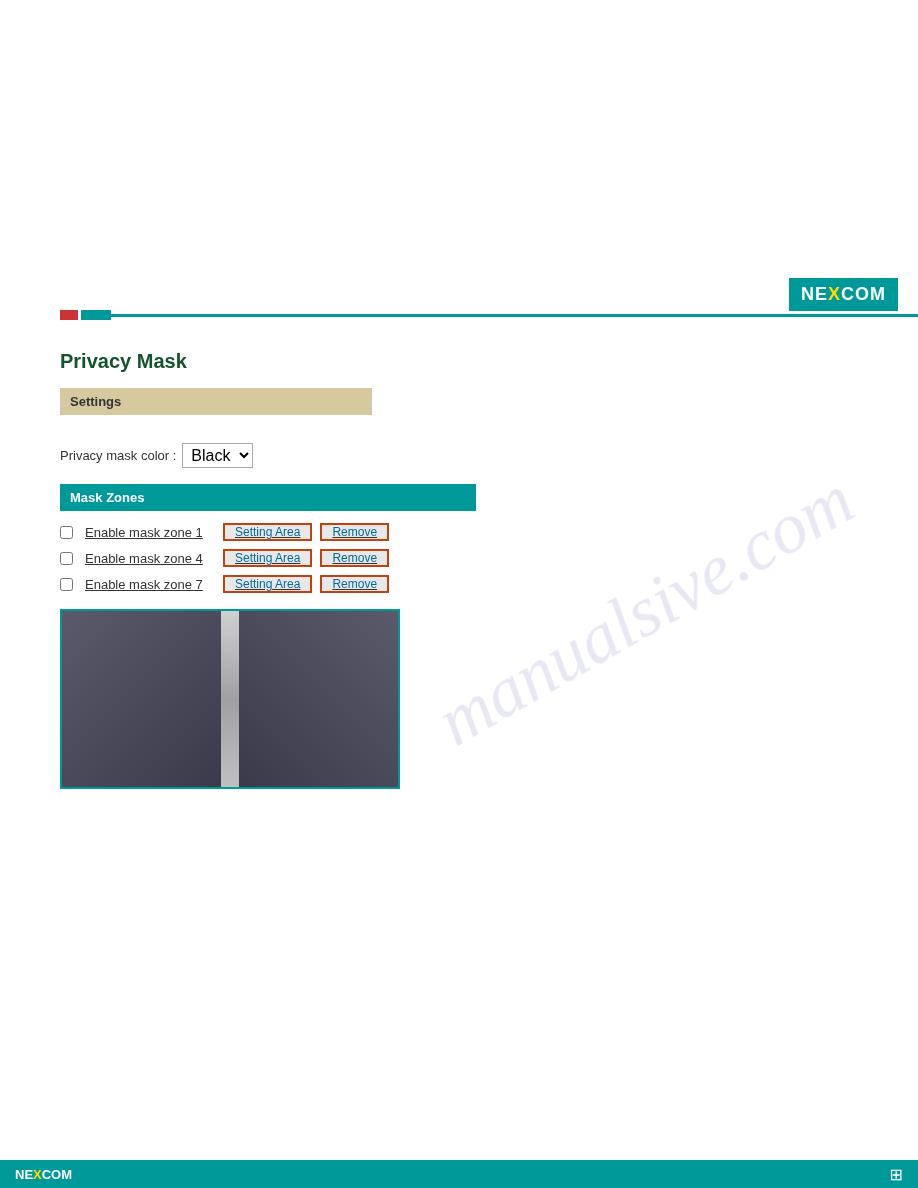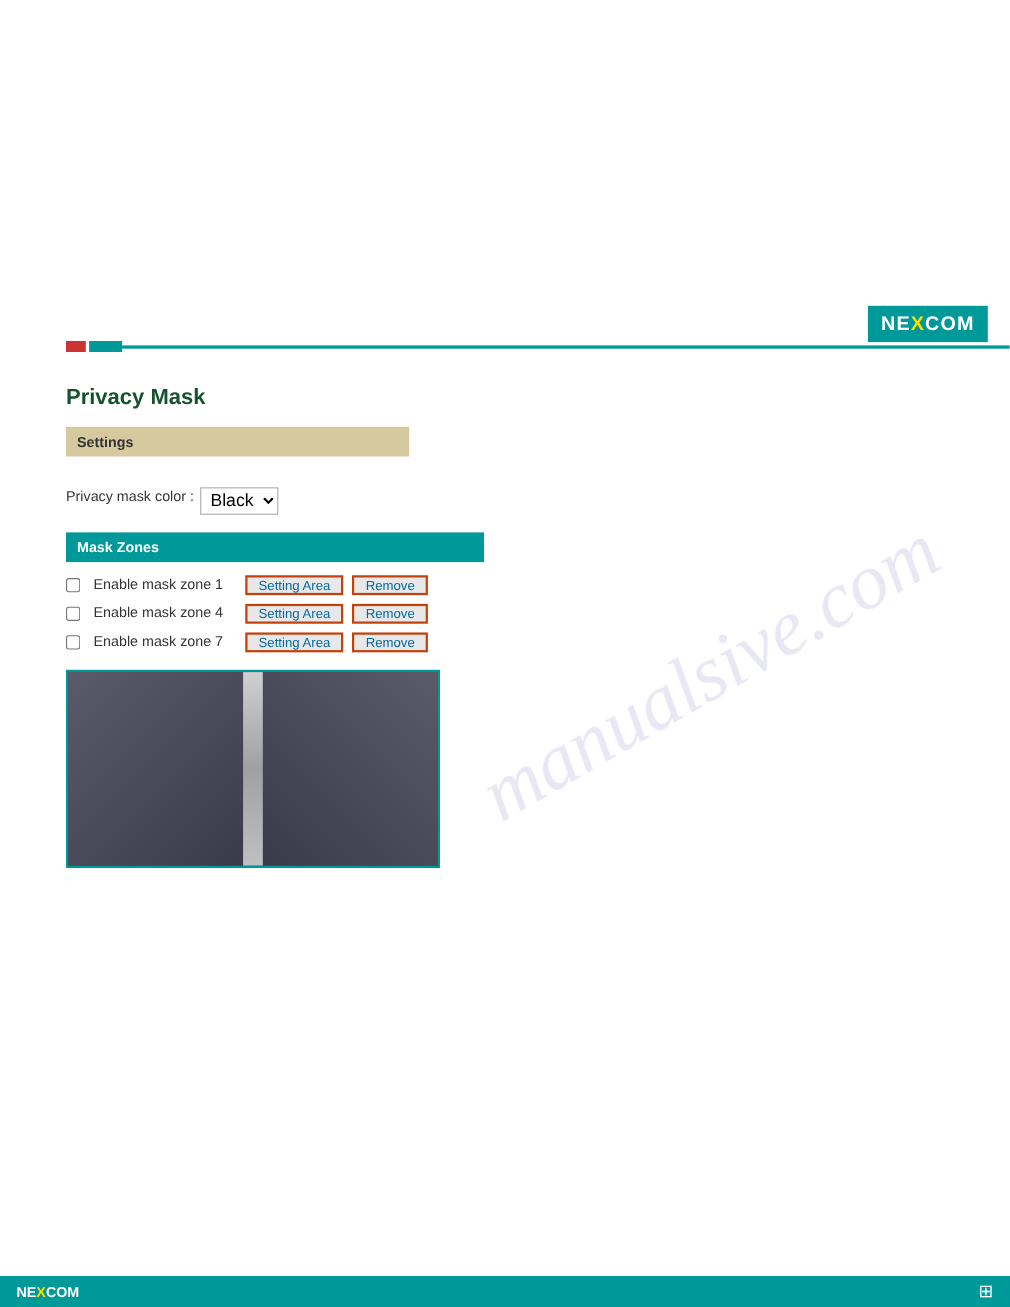--- a/index.html
+++ b/index.html
@@ -59,21 +59,21 @@
       padding: 6px 10px;
       font-weight: bold;
       font-size: 13px;
       color: #333;
       margin-bottom: 12px;
       width: 312px;
     }
 
     .settings-row {
       display: flex;
-      align-items: flex-start;
+      align-items: center;
       margin-bottom: 16px;
       font-size: 13px;
       color: #333;
       margin-top: 28px;
     }
 
     .settings-row label {
       margin-right: 6px;
     }
 
@@ -85,27 +85,29 @@
     }
 
     
     .mask-zones-header {
       background: #009999;
       padding: 6px 10px;
       font-weight: bold;
       font-size: 13px;
       color: #ffffff;
       margin-bottom: 12px;
-      width: 380px;
+      width: 416px;
     }
 
     .zone-row {
       display: flex;
+      align-items: center;
       margin-bottom: 8px;
       gap: 8px;
+      text-decoration: underline;
     }
 
     .zone-row input[type="checkbox"] {
       margin-right: 4px;
     }
 
     .zone-label {
       font-size: 13px;
       width: 130px;
       color: #333;

